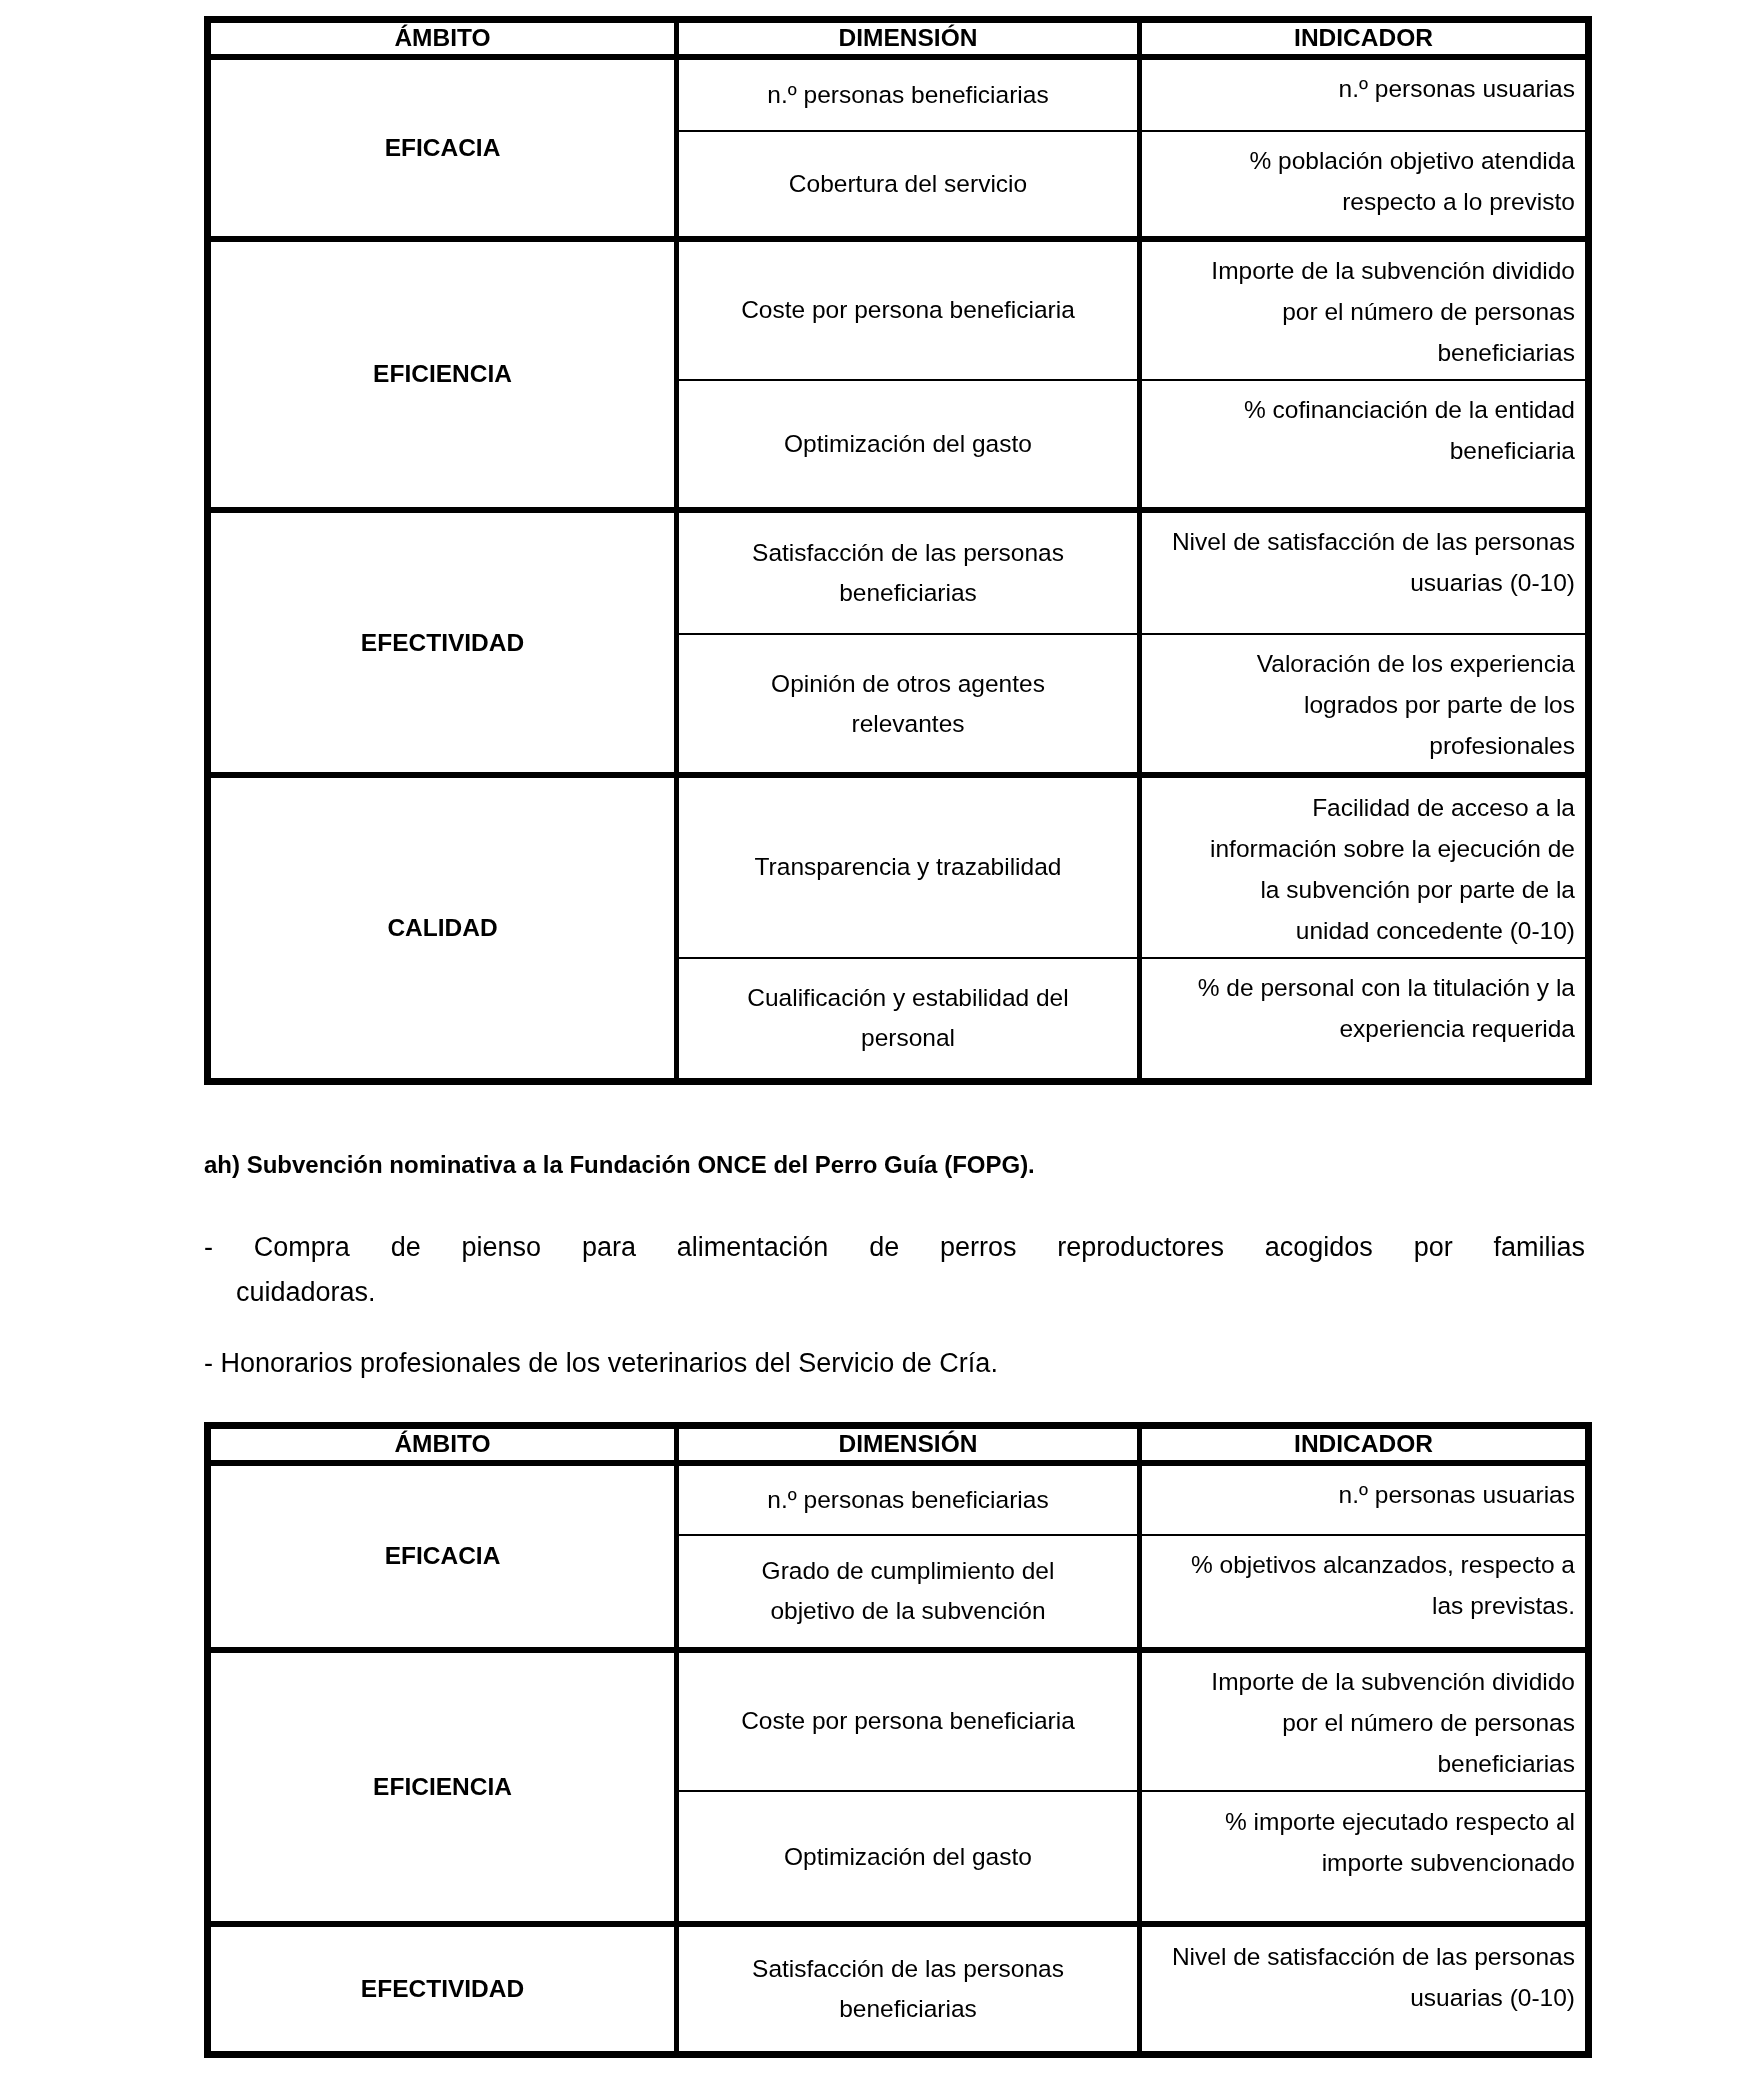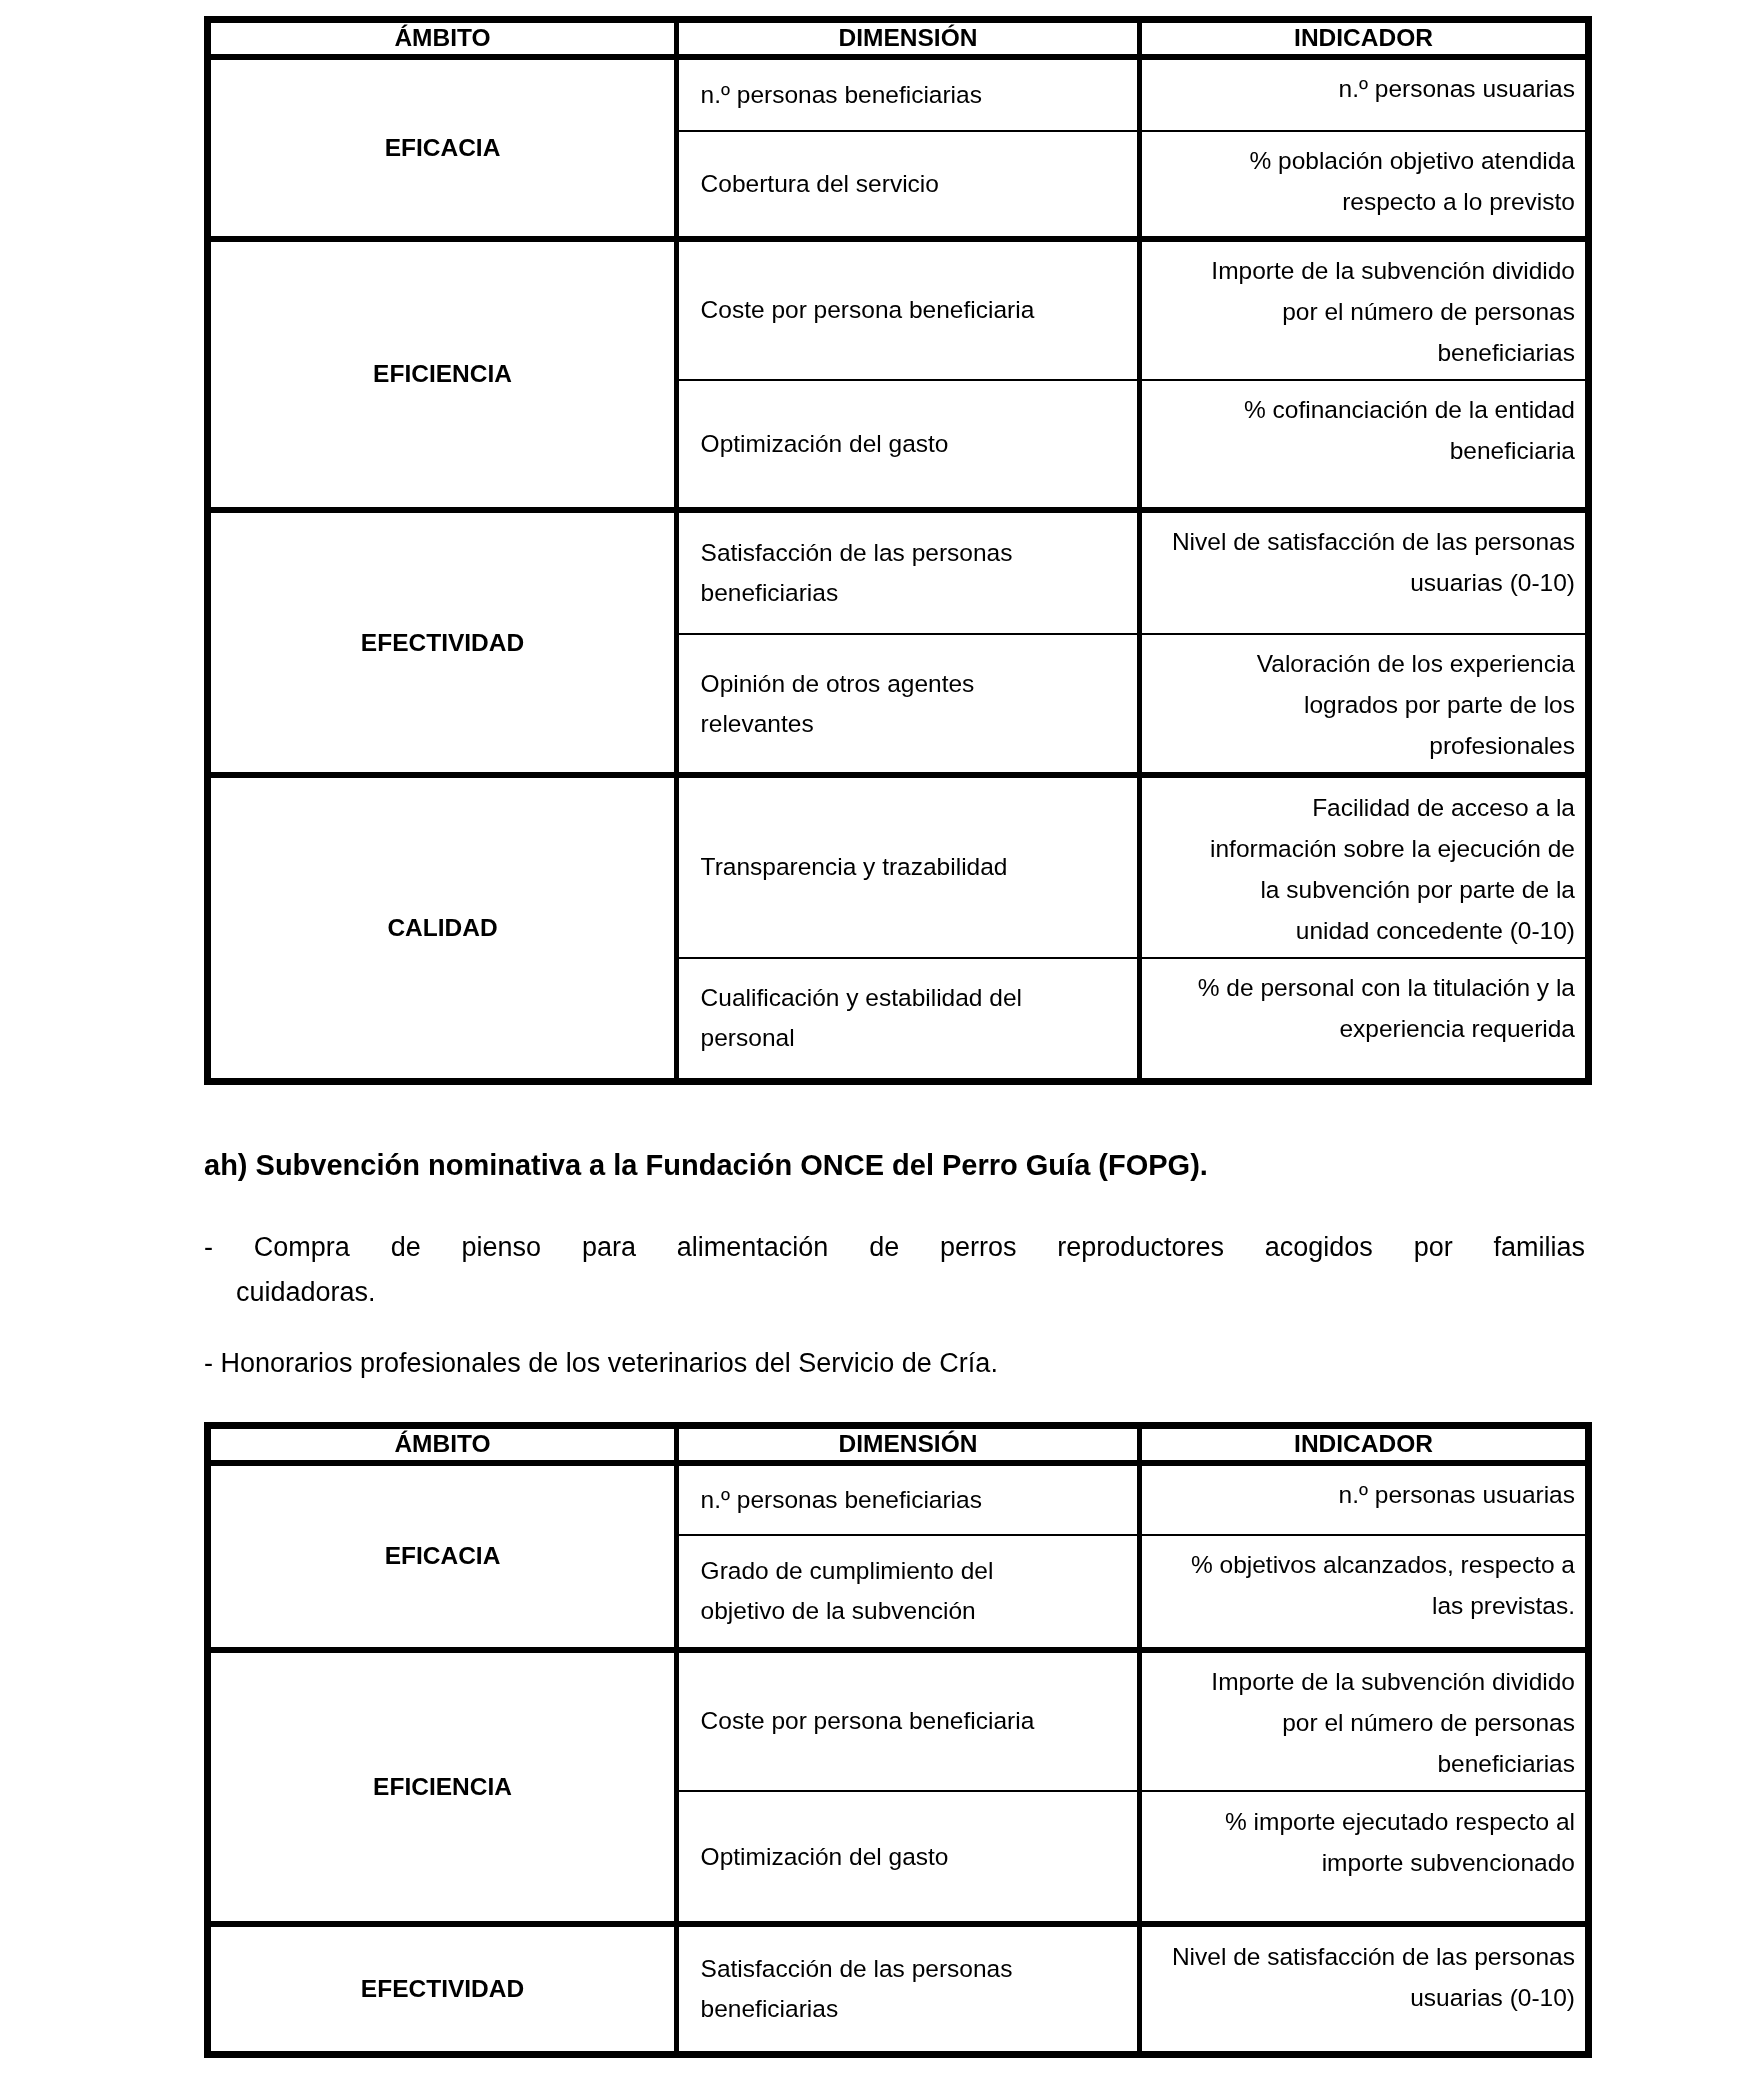--- a/index.html
+++ b/index.html
@@ -40,38 +40,38 @@
   }
   tr.group-start td { border-top: 6.5px solid #000; }
   tr.sub-row td    { border-top: 2.9px solid #000; }
 
   td.ambito {
     font-weight: bold;
     text-align: center;
     vertical-align: middle;
   }
   td.dim {
-    text-align: left;
+    text-align: center;
     vertical-align: middle;
     line-height: 40px;
     padding: 4.3px 21.6px;
     white-space: pre-line;
   }
   td.ind {
     text-align: right;
     vertical-align: top;
     line-height: 41px;
     padding: 8.6px 10px 5.8px 14.4px;
     white-space: pre-line;
   }
 
   
   .section-heading {
     margin-top: 62px;
-    font-size: 29px;
+    font-size: 24px;
     font-weight: bold;
     line-height: 36px;
   }
   .para {
     font-size: 27px;
     line-height: 45px;
   }
   .para-1 { margin-top: 42px; }
   .para-2 { margin-top: 26px; }
   .line-justified {

